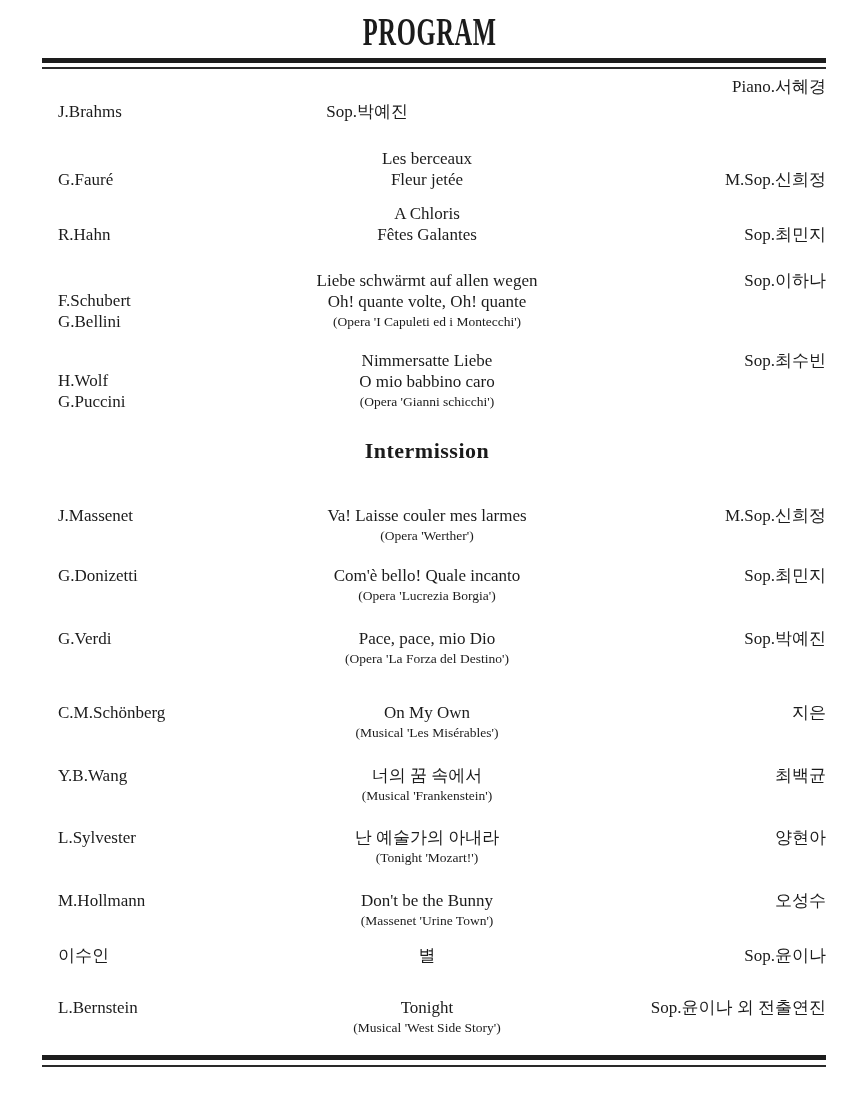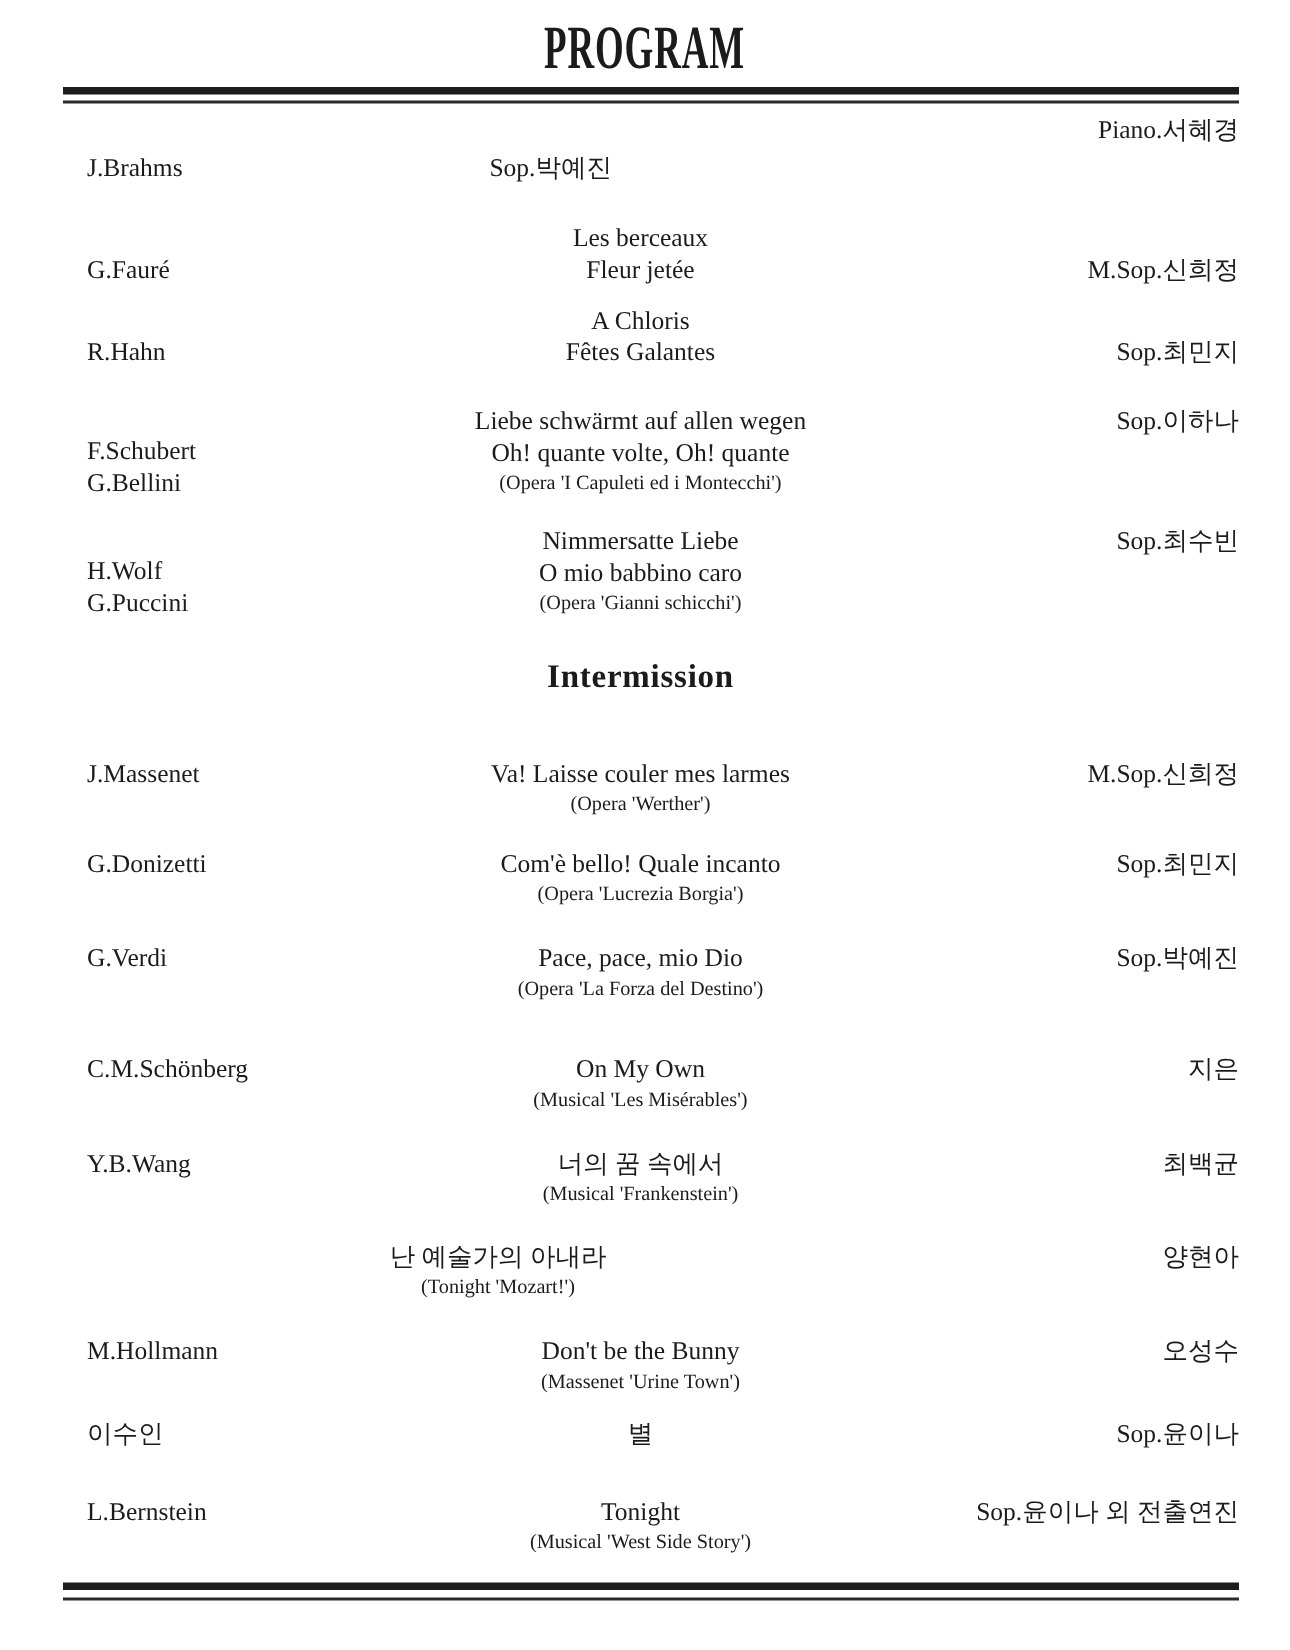--- a/index.html
+++ b/index.html
@@ -176,20 +176,23 @@
         <div class="comp">Y.B.Wang</div>
       </div>
       <div class="c-title">
         <div class="t">너의 꿈 속에서</div>
         <div class="note">(Musical 'Frankenstein')</div>
       </div>
       <div class="c-perf">최백균</div>
     </div>
 
     <div class="row top" style="margin-top:21px">
+      <div class="c-comp">
+        <div class="comp">L.Sylvester</div>
+      </div>
       <div class="c-title">
         <div class="t">난 예술가의 아내라</div>
         <div class="note">(Tonight 'Mozart!')</div>
       </div>
       <div class="c-perf">양현아</div>
     </div>
 
     <div class="row top" style="margin-top:22px">
       <div class="c-comp">
         <div class="comp">M.Hollmann</div>

